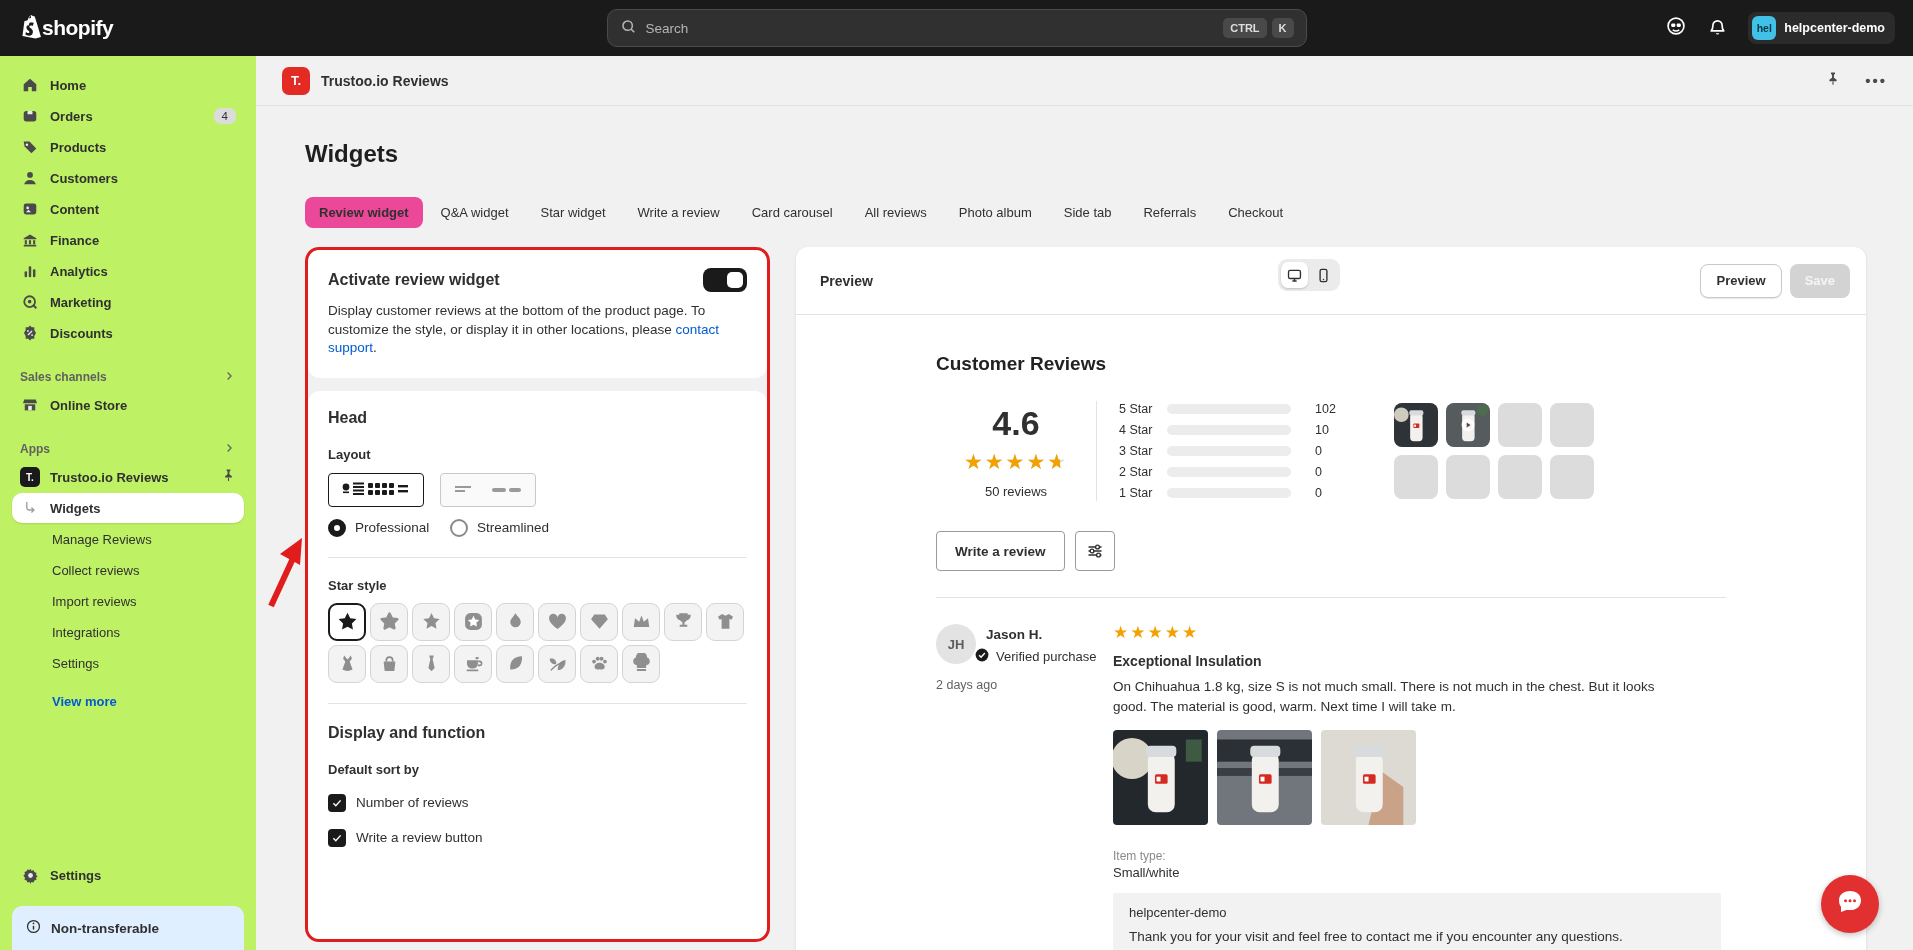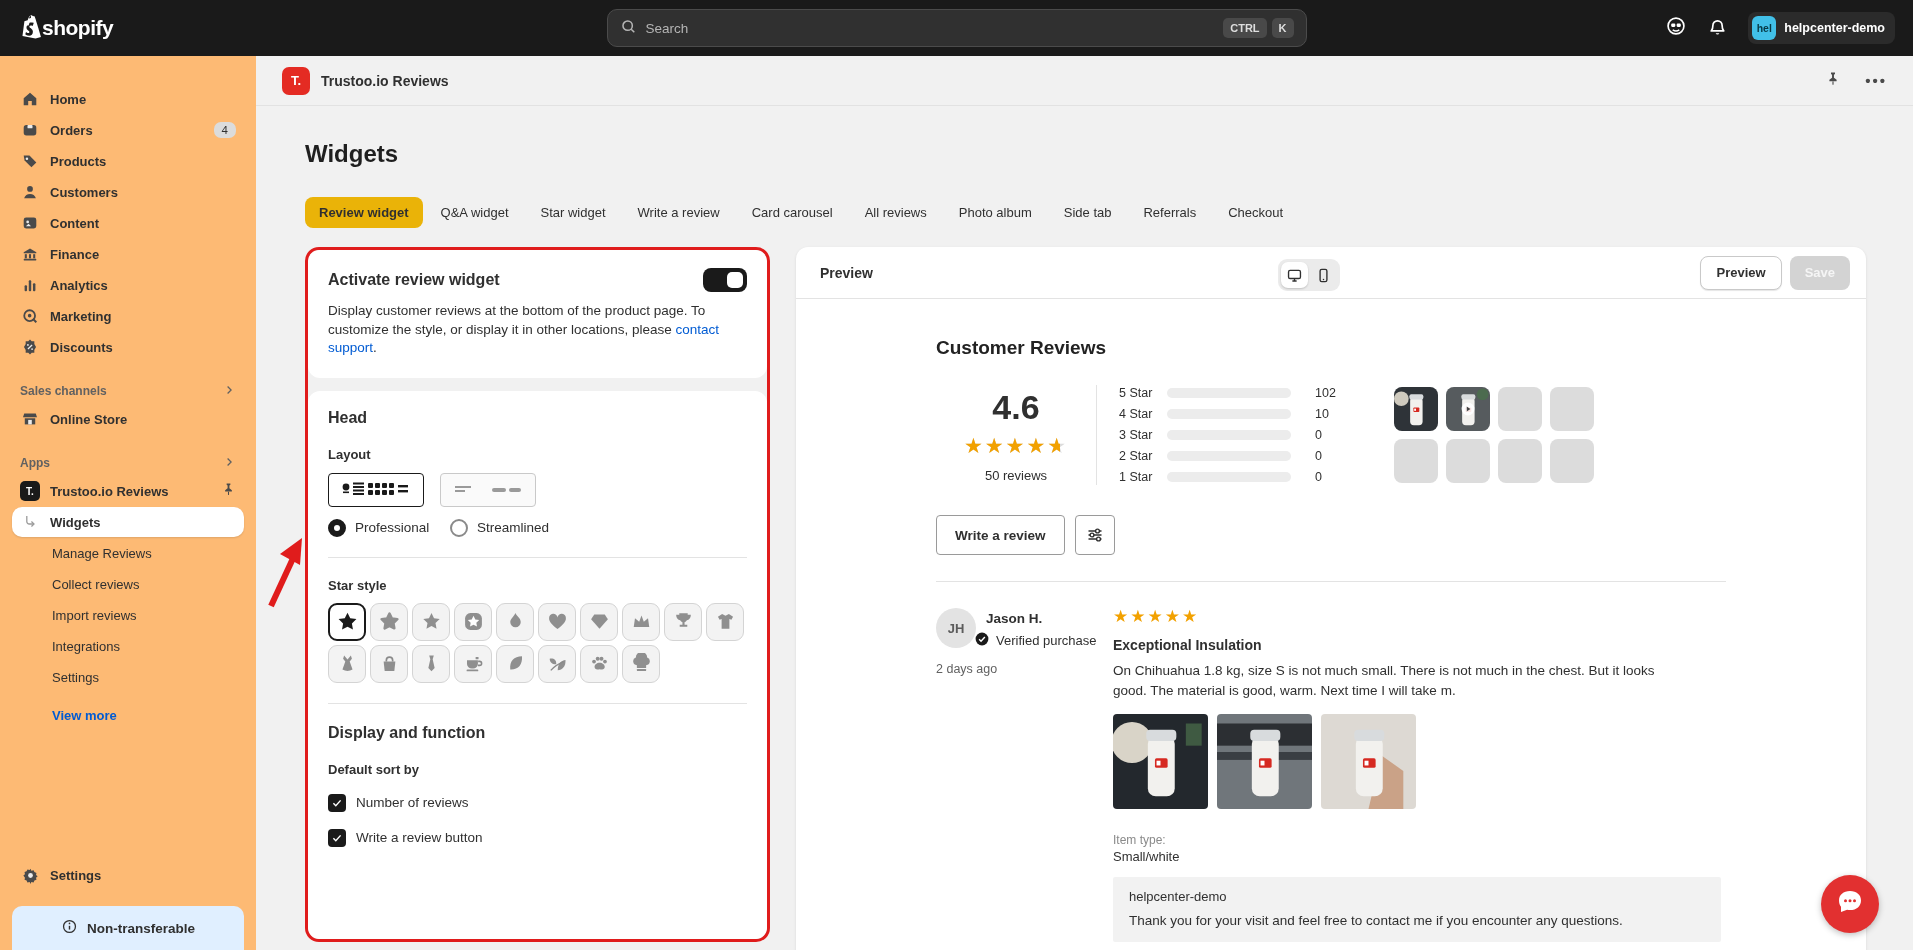--- a/index.html
+++ b/index.html
@@ -19,44 +19,44 @@
     display:flex; align-items:center; gap:9px; padding:0 12px; color:#b5b5b5; font-size:13.5px;
   }
   .searchbar .keys { margin-left:auto; display:flex; gap:5px; }
   .kbd { background:#494949; color:#dedede; border-radius:5px; font-size:11px; font-weight:600; padding:4px 7px; }
   .top-right { margin-left:auto; display:flex; align-items:center; gap:20px; }
   .userchip { display:flex; align-items:center; gap:8px; background:#2b2b2b; border-radius:8px; padding:4px 10px 4px 4px; }
   .userchip .avatar-sq { width:24px; height:24px; border-radius:6px; background:#41c0e8; color:#073a46; font-size:10.5px; font-weight:700; display:flex; align-items:center; justify-content:center; }
   .userchip .uname { color:#fff; font-size:12.5px; font-weight:700; }
   
   .shell { display:flex; height:894px; }
-  .sidebar { width:256px; background:#fdba74; position:relative; padding:28px 12px 0; flex:none; }
+  .sidebar { width:256px; background:#bef264; position:relative; padding:14px 12px 0; flex:none; }
   .nav-item { display:flex; align-items:center; gap:10px; height:30px; padding:0 8px; border-radius:10px; font-size:13px; font-weight:600; color:#303030; margin-bottom:1px; }
   .nav-item .nico { width:20px; display:flex; justify-content:center; align-items:center; flex:none; }
   .nav-item .badge { margin-left:auto; background:#dcdcdc; border-radius:7px; padding:2px 8px; font-size:11.5px; font-weight:500; }
   .nav-item.active { background:#fff; box-shadow:0 1px 2px rgba(0,0,0,.12); }
   .section-head { display:flex; align-items:center; justify-content:space-between; padding:0 8px; height:26px; margin-top:16px; font-size:12px; font-weight:600; color:#616161;text-align:center; }
   .appicon-sm { width:20px; height:20px; border-radius:5px; background:#1a1a1a; color:#fff; font-size:10px; font-weight:700; display:flex; align-items:center; justify-content:center; }
   .subitem { padding-left:40px; font-weight:500; }
   .subitem.active { font-weight:600; padding-left:8px; }
   .viewmore { color:var(--link); font-weight:600; padding-left:40px; margin-top:8px; }
   .side-footer { position:absolute; left:12px; right:12px; bottom:0; }
-  .banner { background:#e0efff; border-radius:10px 10px 0 0; height:44px; display:flex; align-items:center; gap:9px; padding:0 13px; font-size:13.5px; font-weight:600;justify-content:center; }
+  .banner { background:#e0efff; border-radius:10px 10px 0 0; height:44px; display:flex; align-items:center; gap:9px; padding:0 13px; font-size:13.5px; font-weight:600; }
   
   .main { flex:1; background:#f1f1f1; display:flex; flex-direction:column; overflow:hidden; }
   .appheader { height:50px; flex:none; display:flex; align-items:center; gap:11px; padding:0 26px; border-bottom:1px solid #e2e2e2; }
   .appicon { width:28px; height:28px; border-radius:7px; background:#e42b23; color:#fff; font-size:13px; font-weight:700; display:flex; align-items:center; justify-content:center; }
   .apptitle { font-size:14px; font-weight:600; }
   .appheader .hdr-actions { margin-left:auto; display:flex; align-items:center; gap:24px; color:#4a4a4a; }
   .dots { font-size:15px; font-weight:700; letter-spacing:2px; color:#4a4a4a; }
   .pagebody { flex:1; padding:0 47px 0 49px; overflow:hidden; }
   h1.page-title { font-size:24px; font-weight:700; color:#1f1f1f; margin:34px 0 0; }
   .tabs { display:flex; gap:4px; margin-top:29px; align-items:center; }
   .tab { padding:8px 14px; border-radius:8px; font-size:13px; font-weight:500; color:#303030; white-space:nowrap; }
-  .tab.active { background:#eab308; font-weight:600; }
+  .tab.active { background:#ec4899; font-weight:600; }
   .columns { display:flex; gap:26px; margin-top:19px; align-items:flex-start; }
   
   .settings-panel { width:465px; flex:none; border:3px solid var(--red); border-radius:14px; height:695px; overflow:hidden; background:#f1f1f1; display:flex; flex-direction:column; gap:13px; }
   .card { background:#fff; border-radius:12px; padding:18px 20px 20px; }
   .card.grow { flex:1; }
   .card-title-row { display:flex; align-items:center; justify-content:space-between; }
   .card-title { font-size:16px; font-weight:700; }
   .toggle { width:44px; height:24px; border-radius:8px; background:#1a1a1a; position:relative; flex:none; }
   .toggle .knob { position:absolute; top:4px; right:4px; width:16px; height:16px; border-radius:5px; background:#fff; }
   .desc { margin-top:10px; font-size:13.5px; line-height:1.38; color:#303030; }
@@ -72,21 +72,21 @@
   .radio.sel { border:6px solid #1a1a1a; }
   hr.div { border:none; border-top:1px solid #e3e3e3; margin:20px 0 0; }
   .star-grid { display:flex; flex-wrap:wrap; gap:4px; margin-top:10px; }
   .sbtn { width:38px; height:38px; border:1px solid #d4d4d4; background:#f3f3f3; border-radius:9px; display:flex; align-items:center; justify-content:center; }
   .sbtn.sel { border:2px solid #1a1a1a; background:#fff; }
   .select { margin-top:9px; height:40px; border:1px solid #8a9097; border-radius:8px; background:#fff; display:flex; align-items:center; justify-content:space-between; padding:0 12px; font-size:13.5px; }
   .check-row { display:flex; gap:10px; align-items:center; margin-top:17px; font-size:13.5px; }
   .checkbox { width:18px; height:18px; border-radius:4px; background:#1a1a1a; display:flex; align-items:center; justify-content:center; flex:none; }
   
   .preview-panel { flex:1; background:#fff; border-radius:12px; box-shadow:0 1px 3px rgba(0,0,0,.1); height:720px; overflow:hidden; display:flex; flex-direction:column; }
-  .preview-head { height:52px; flex:none; display:flex; align-items:center; padding:0 16px 0 24px; border-bottom:1px solid #e3e3e3; position:relative; }
+  .preview-head { height:68px; flex:none; display:flex; align-items:center; padding:0 16px 0 24px; border-bottom:1px solid #e3e3e3; position:relative; }
   .preview-head .ptitle { font-size:14px; font-weight:600; }
   .device-pill { position:absolute; left:45%; top:12px; background:#ebebeb; border-radius:9px; padding:3px; display:flex; gap:2px; }
   .device { width:27px; height:26px; border-radius:7px; display:flex; align-items:center; justify-content:center; }
   .device.active { background:#fff; box-shadow:0 1px 2px rgba(0,0,0,.18); }
   .head-actions { margin-left:auto; display:flex; gap:8px; }
   .btn { height:34px; padding:0 15px; border-radius:8px; font-size:13px; font-weight:600; display:flex; align-items:center; }
   .btn.secondary { background:#fff; border:1px solid #c9c9c9; box-shadow:0 1px 1px rgba(0,0,0,.1); color:#303030; }
   .btn.disabled { background:#d3d3d3; border:none; color:#f5f5f5; }
   .preview-body { flex:1; padding-top:38px; }
   .widget { width:790px; margin:0 auto; }

